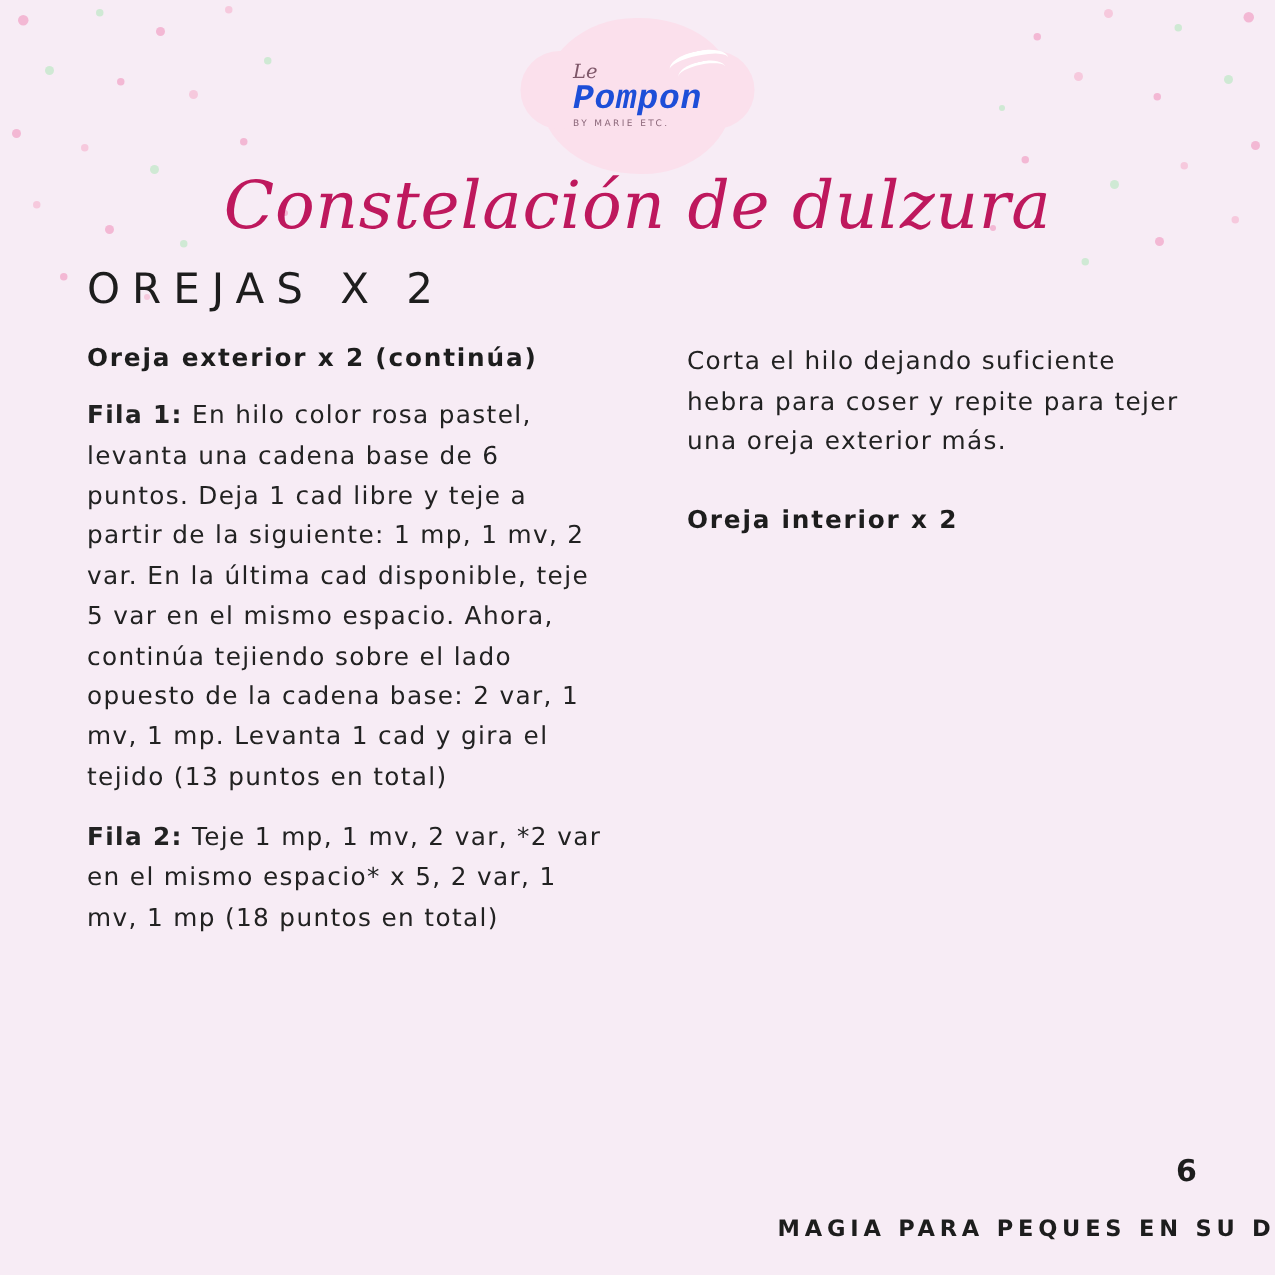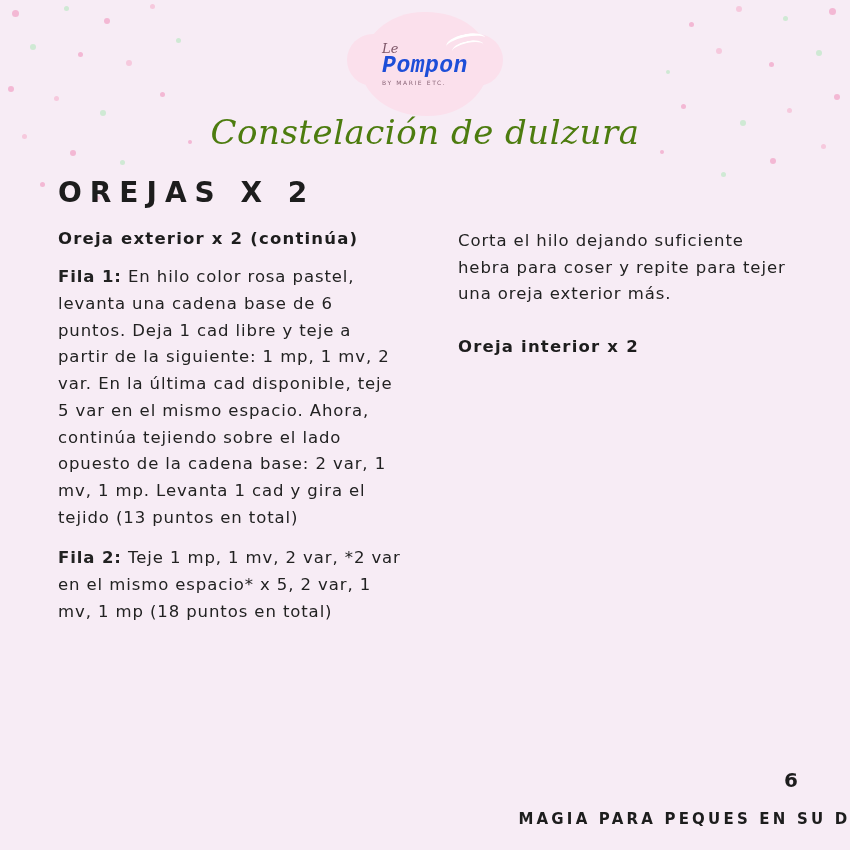--- a/index.html
+++ b/index.html
@@ -111,32 +111,32 @@
   }
 
   
   .script-title {
     position: absolute;
     top: 112px;
     width: 100%;
     text-align: center;
     font-family: "DejaVu Serif", serif;
     font-style: italic;
-    font-size: 34px;
-    color: #4d7c0f;
+    font-size: 44px;
+    color: #be185d;
     letter-spacing: 0.5px;
   }
 
   
   .section-heading {
     position: absolute;
     top: 176px;
     left: 58px;
     font-size: 28px;
-    font-weight: bold;
+    font-weight: normal;
     letter-spacing: 8px;
     color: #1d1d1d;
   }
 
   
   .columns {
     position: absolute;
     top: 228px;
     left: 58px;
     right: 50px;

